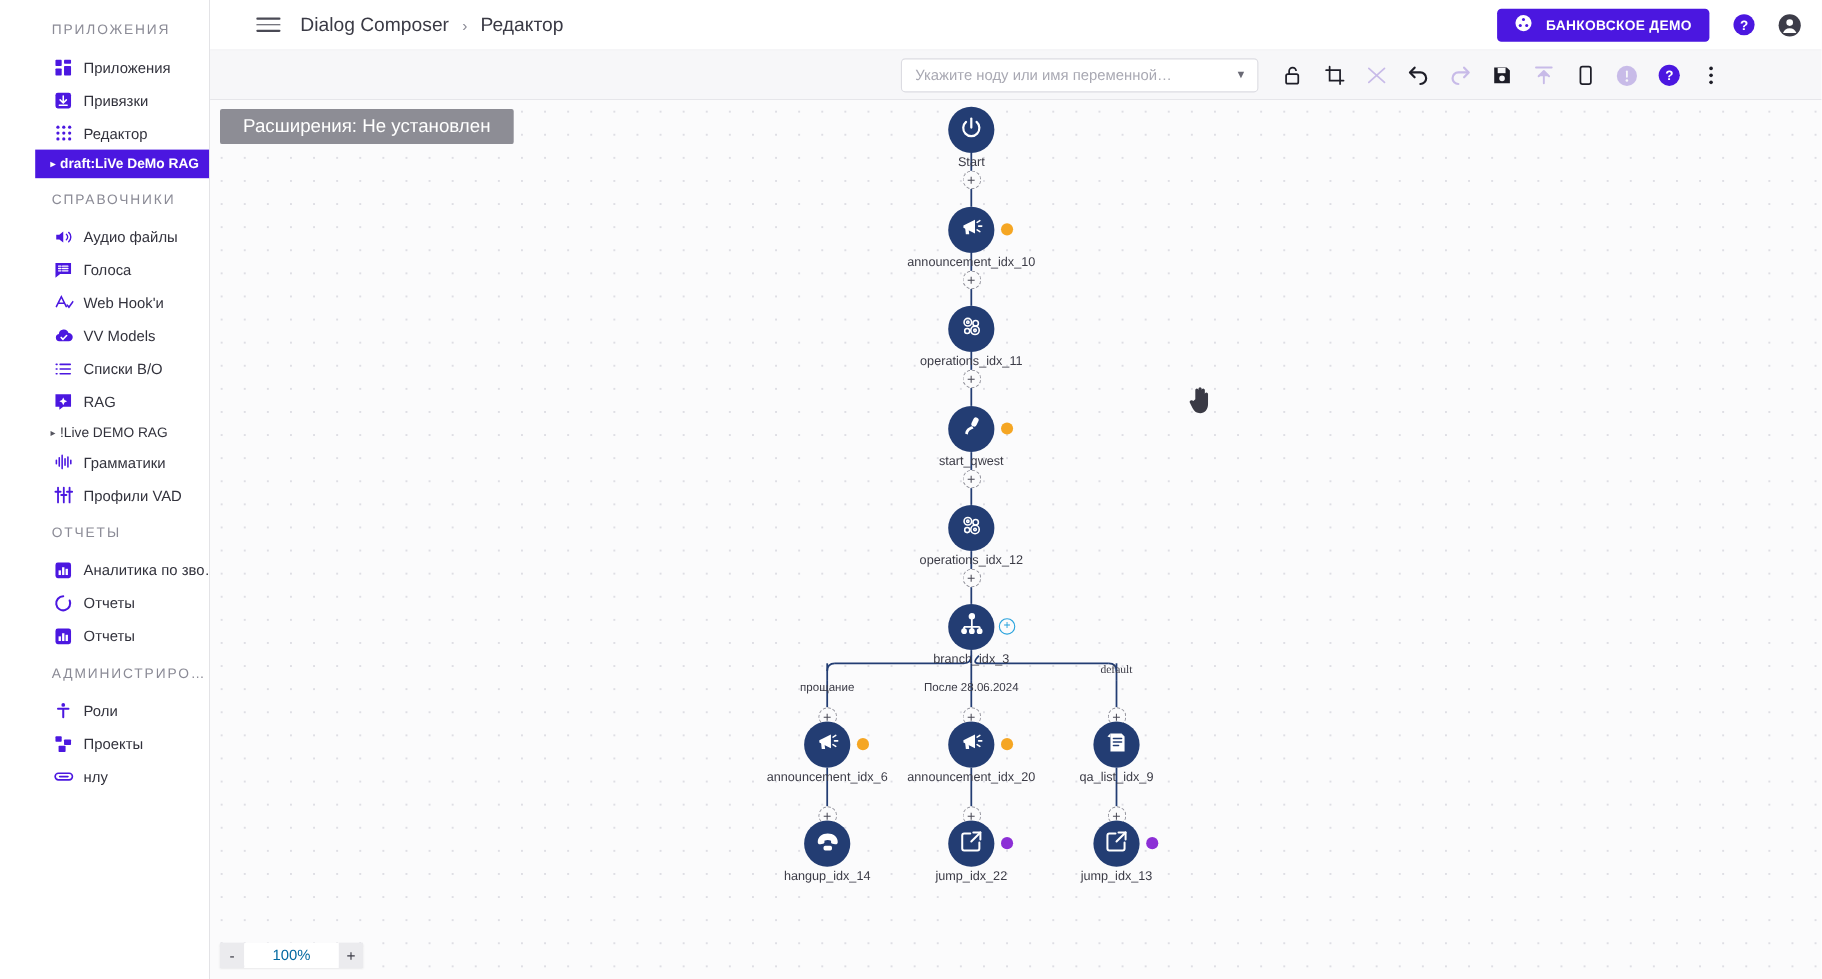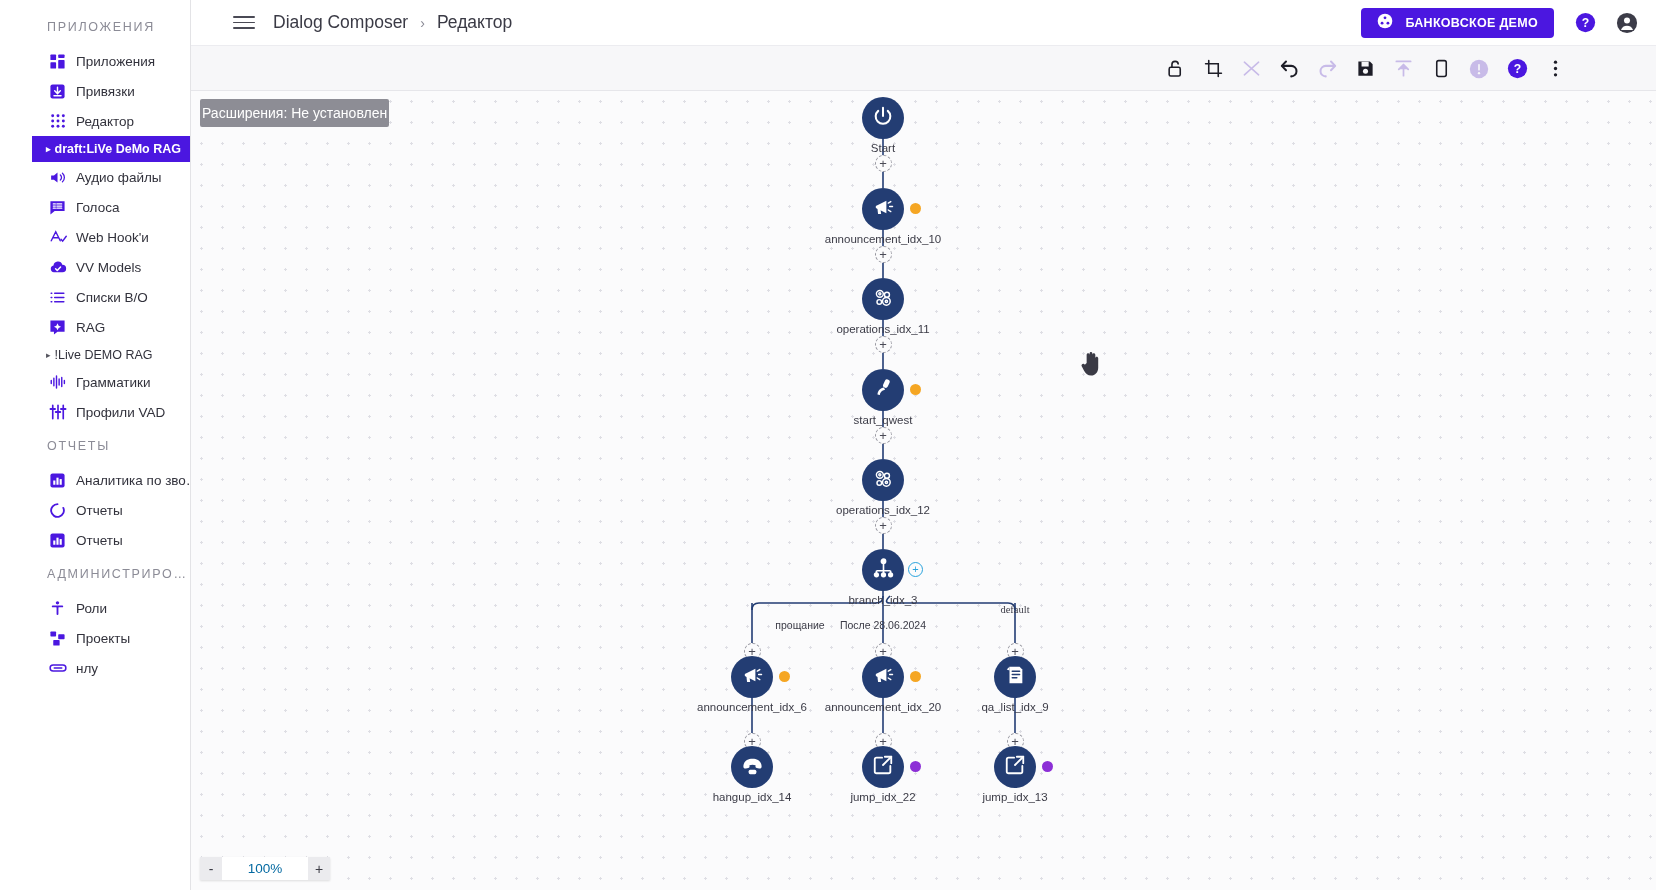--- a/index.html
+++ b/index.html
@@ -149,22 +149,22 @@
     position: absolute; left: 191px; top: 91px;
     width: 1465px; height: 799px;
     background-color: #fbfbfc;
     background-image: radial-gradient(#dedee4 1px, transparent 1.1px);
     background-size: 21px 21px;
     overflow: hidden;
   }
   #ext-badge {
     position: absolute; left: 9px; top: 8px;
     background: #8d8d95; color: #fff;
-    font-size: 14px;
-    padding: 6px 2px;
+    font-size: 17px;
+    padding: 6px 21px;
     border-radius: 2px;
     white-space: nowrap;
   }
   #zoom-ctl {
     position: absolute; left: 9px; bottom: 10px;
     display: flex; align-items: stretch;
     height: 23px;
     font-size: 13px;
     box-shadow: 0 1px 2px rgba(0,0,0,.12);
   }
@@ -277,20 +277,21 @@
         </svg>
     </span>
     <span>Редактор</span>
   </div>
 
   <div class="side-sub active">
     <span class="caret">▸</span>
     <span>draft:LiVe DeMo RAG</span>
   </div>
 
+  <div class="side-section">СПРАВОЧНИКИ</div>
 
   <div class="side-item">
     <span class="side-ico">
       <svg width="17" height="17" viewBox="0 0 24 24" fill="currentColor">
           <path d="M3 9v6h4l5 4V5L7 9H3z"></path>
           <path d="M16 8.5a4.5 4.5 0 010 7M19 6a8 8 0 010 12" stroke="currentColor" stroke-width="1.8" fill="none" stroke-linecap="round"></path>
         </svg>
     </span>
     <span>Аудио файлы</span>
   </div>
@@ -471,20 +472,24 @@
     <svg width="22" height="22" viewBox="0 0 24 24" fill="currentColor">
         <circle cx="12" cy="12" r="11"></circle>
         <circle cx="12" cy="9.3" r="3.3" fill="#fff"></circle>
         <path d="M5.4 19.6a7 7 0 0113.2 0z" fill="#fff"></path>
       </svg>
   </div>
 </div>
 
 <div id="toolbar">
 
+  <div id="node-search">
+    <input type="text" placeholder="Укажите ноду или имя переменной…" style="">
+    <span class="dd">▼</span>
+  </div>
 
   <div class="tb-group">
     <div class="tb-btn">
       <svg width="19" height="19" viewBox="0 0 24 24" fill="none" stroke="currentColor" stroke-width="2">
           <rect x="4" y="10.5" width="14" height="11" rx="2"></rect>
           <path d="M7.5 10.5V7a4 4 0 018 0"></path>
         </svg>
     </div>
     <div class="tb-btn">
       <svg width="19" height="19" viewBox="0 0 24 24" fill="none" stroke="currentColor" stroke-width="2" stroke-linecap="round">
@@ -586,21 +591,21 @@
 
       <path d="M561 607 L561 642"></path>
         <path d="M561 658 L561 655"></path>
       <path d="M692 607 L692 642"></path>
         <path d="M692 658 L692 655"></path>
       <path d="M824 607 L824 642"></path>
         <path d="M824 658 L824 655"></path>
     </g>
   </svg>
 
-  <div class="edge-label" style="left:561px; top:528px;margin-left:48px;">прощание</div>
+  <div class="edge-label" style="left:561px; top:528px;">прощание</div>
   <div class="edge-label" style="left:692px; top:528px;">После 28.06.2024</div>
   <div class="edge-label" style="left:824px; top:513px;font-family:Liberation Serif, serif;">default</div>
 
   <div class="add-handle" style="left:692px; top:72px;">+</div>
   <div class="add-handle" style="left:692px; top:163px;">+</div>
   <div class="add-handle" style="left:692px; top:253px;">+</div>
   <div class="add-handle" style="left:692px; top:344px;">+</div>
   <div class="add-handle" style="left:692px; top:434px;">+</div>
   <div class="add-handle" style="left:561px; top:560px;">+</div>
   <div class="add-handle" style="left:692px; top:560px;">+</div>

